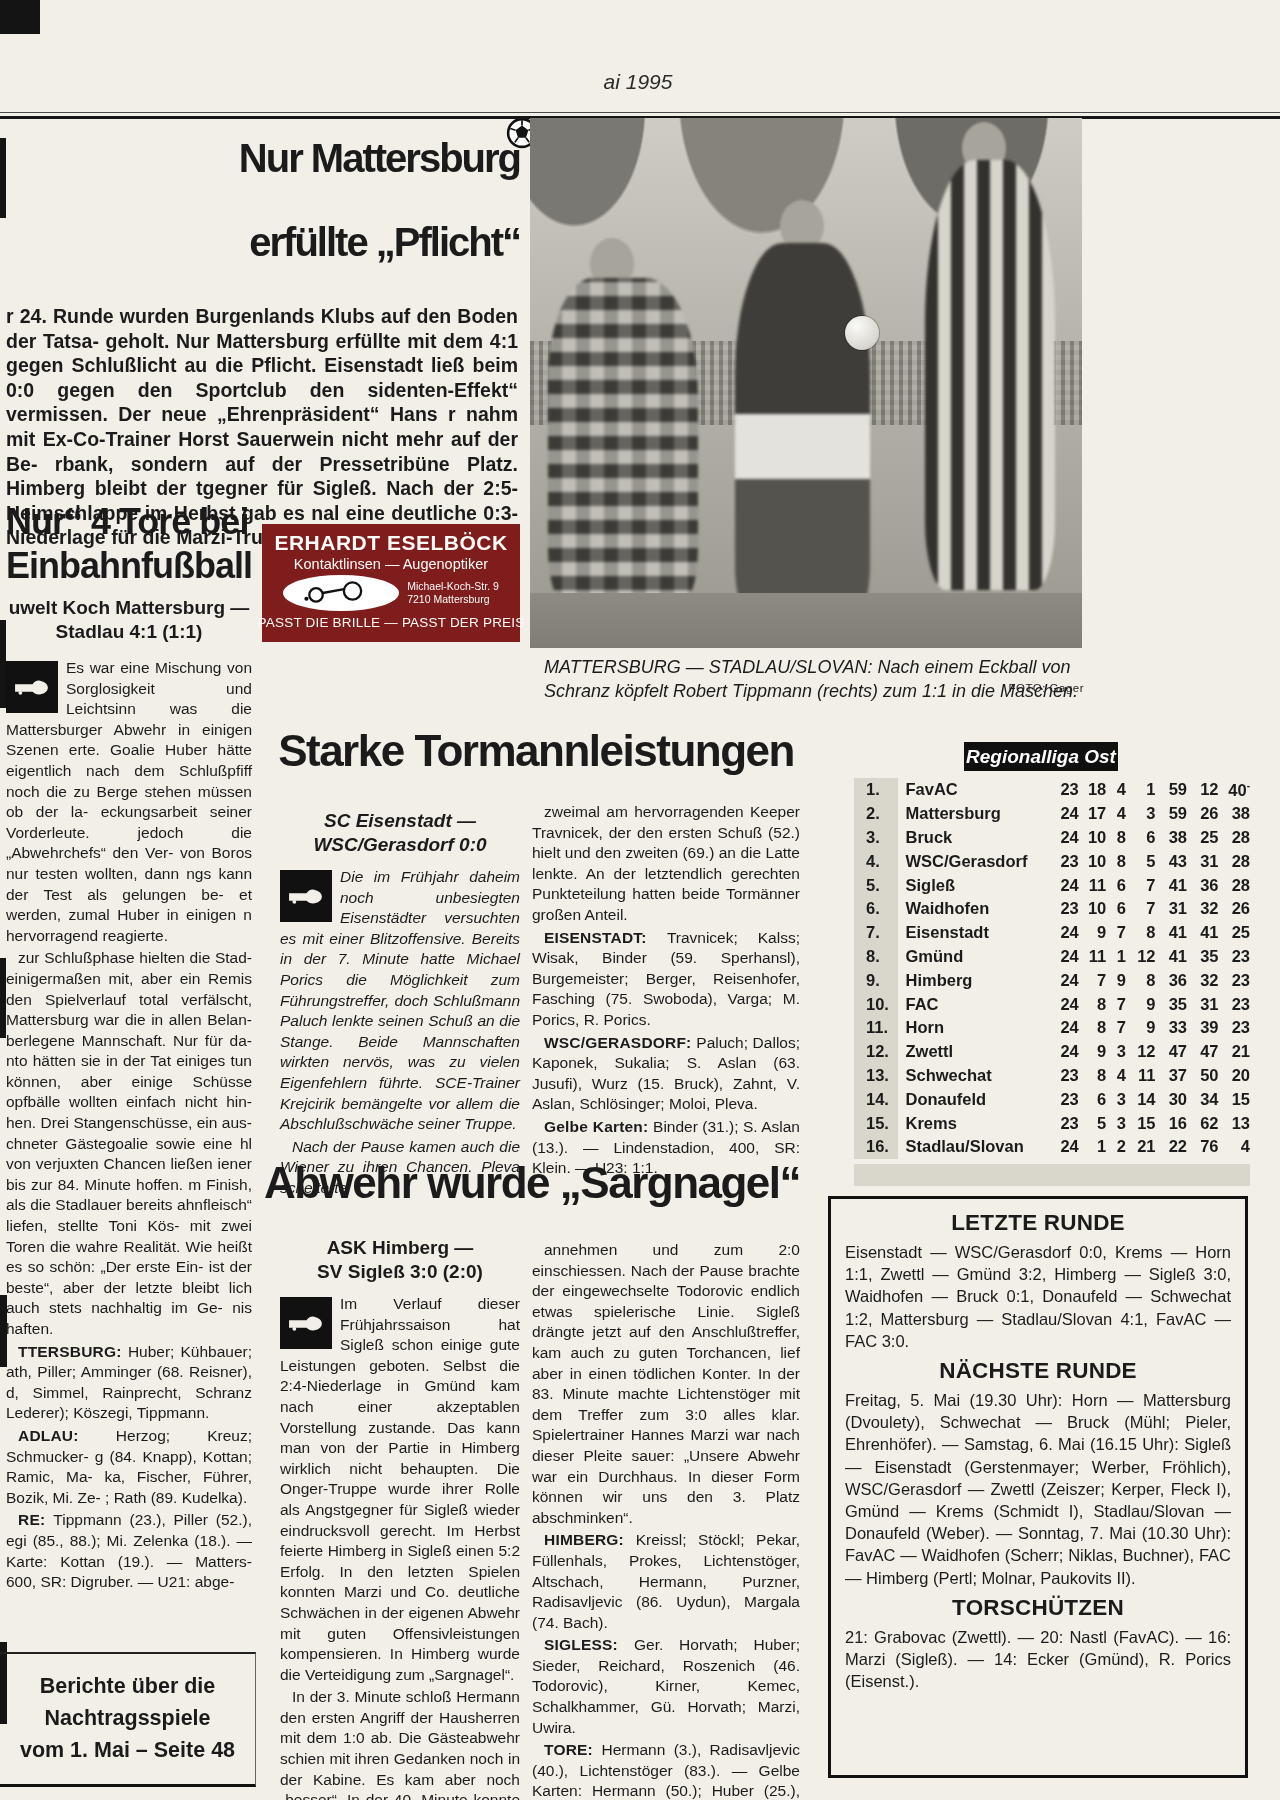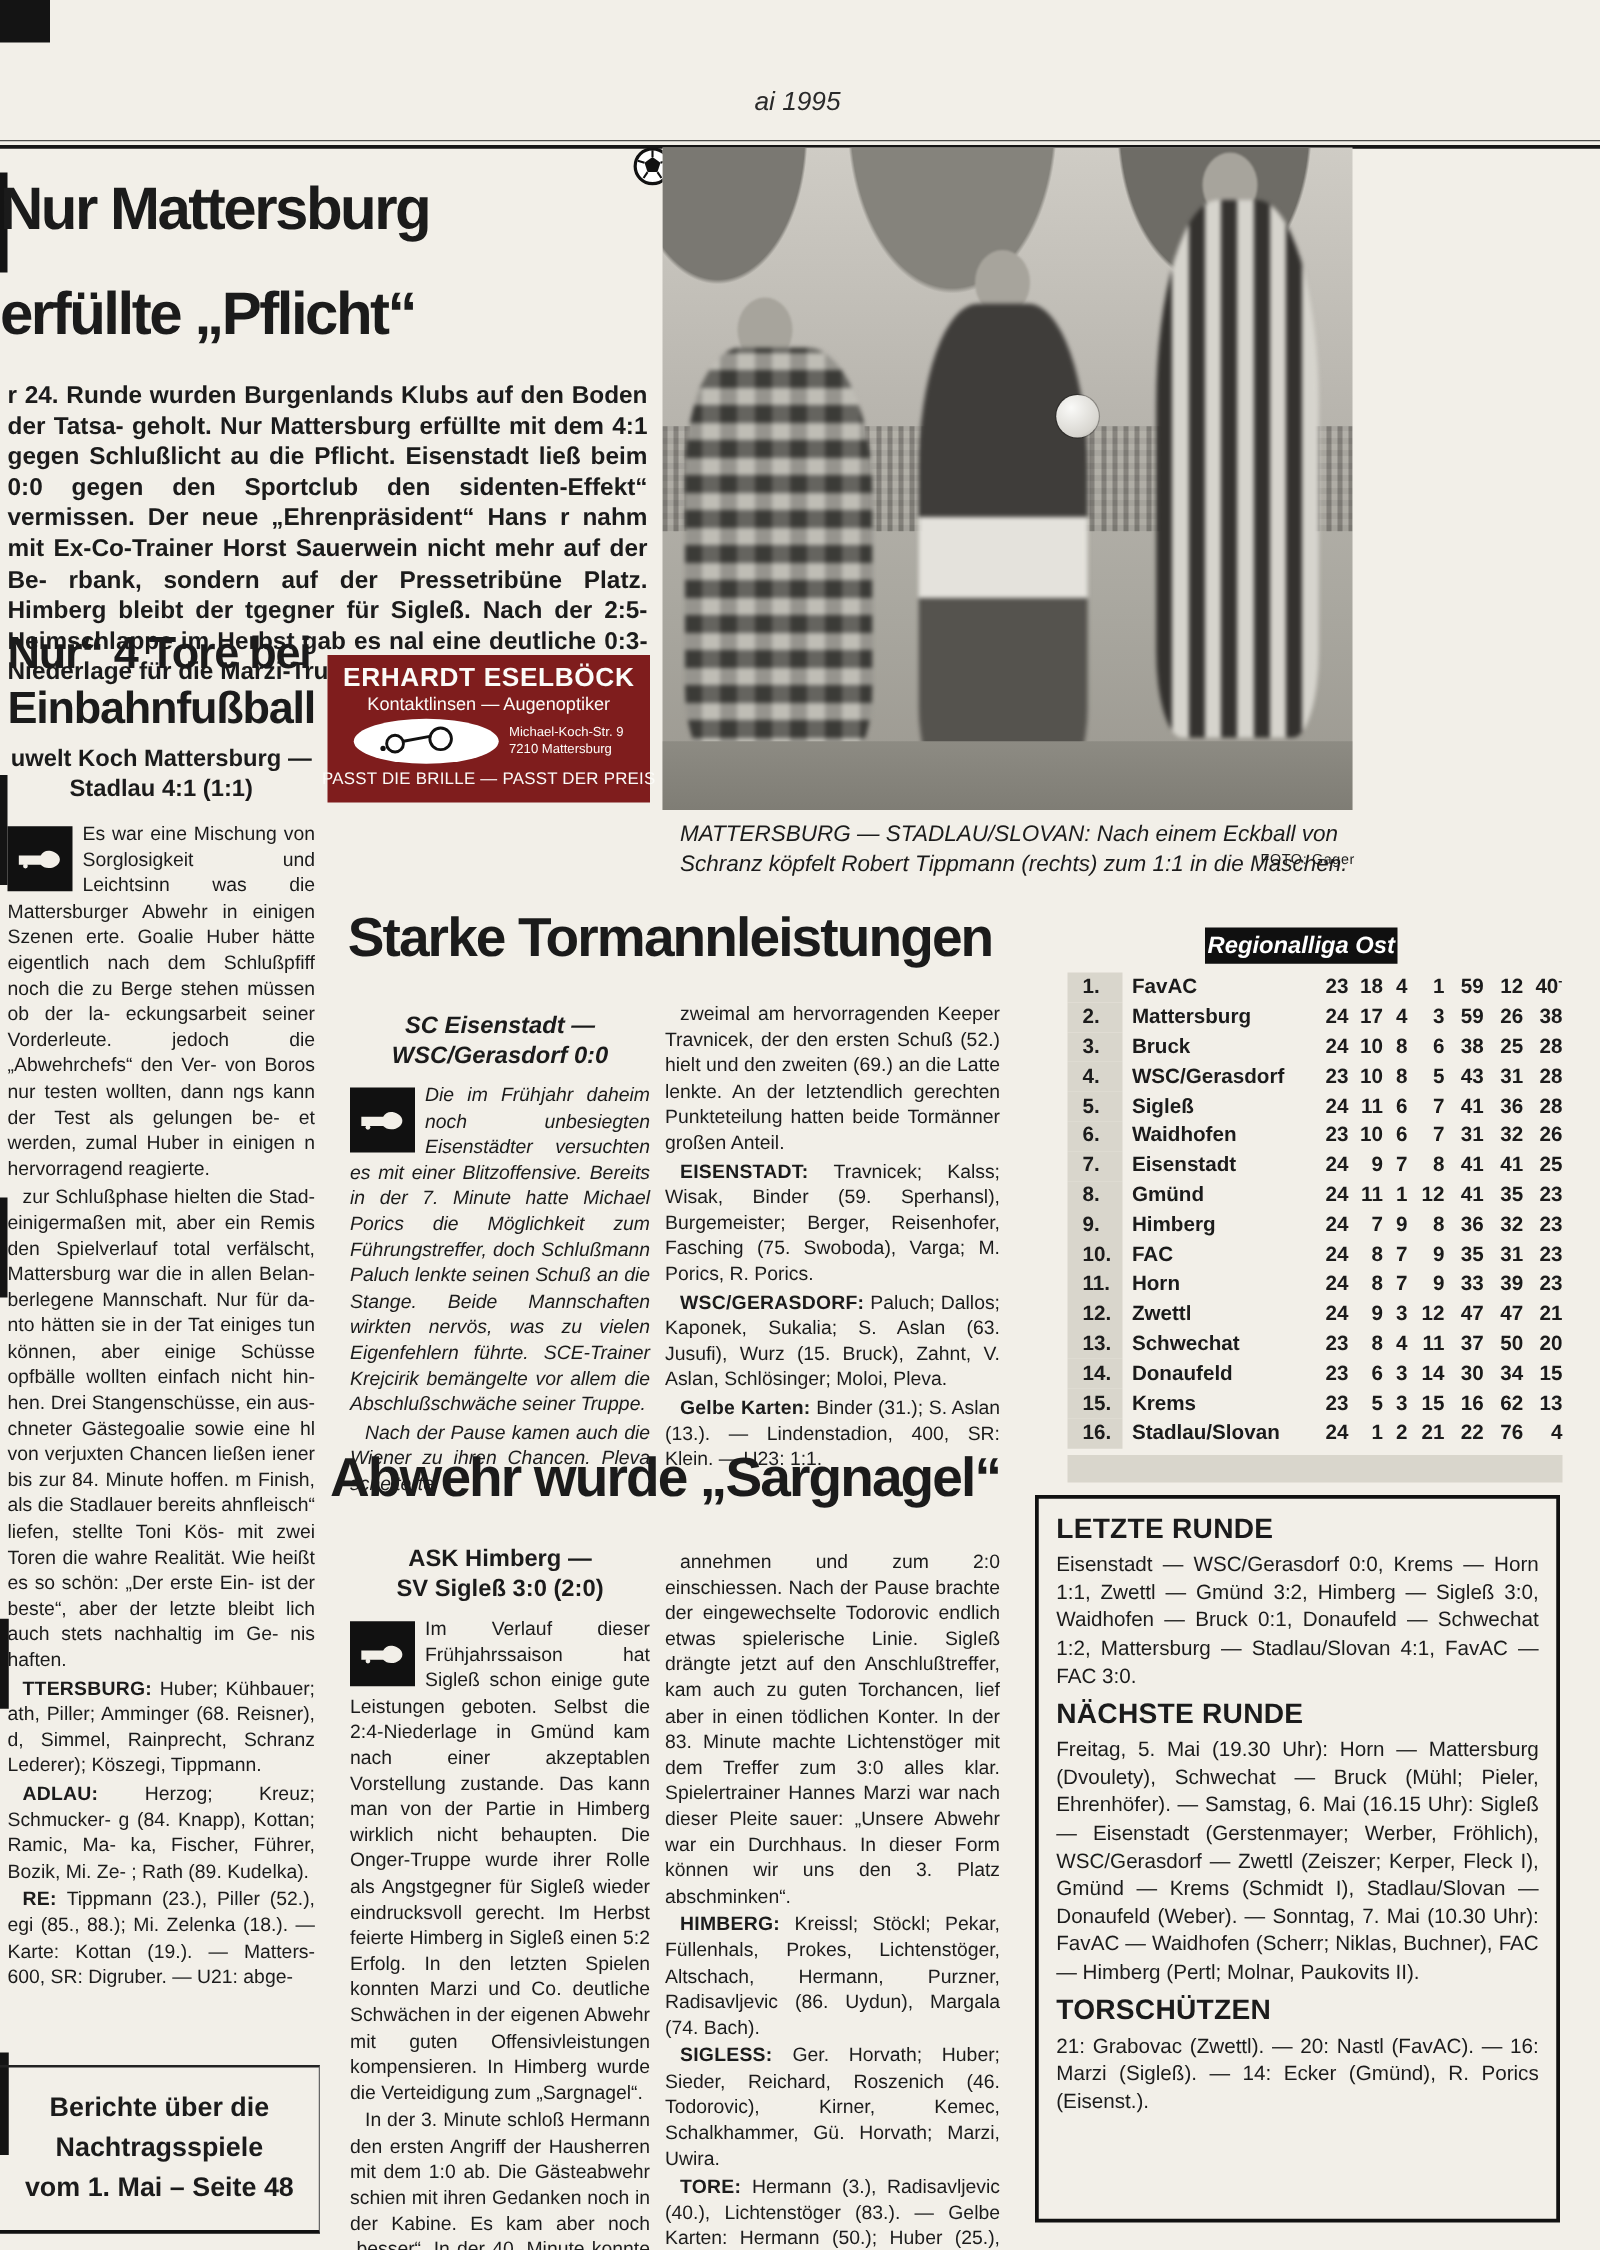--- a/index.html
+++ b/index.html
@@ -13,22 +13,22 @@
   .hdr-bar{flex:1;height:14px;background:linear-gradient(#aeaba4,#dcd9d2 45%,#a8a59e);}
   .masthead{display:flex;align-items:center;gap:5px;padding:0 4px;}
   .masthead-text{font-size:36px;font-weight:bold;font-style:italic;color:#a16207;letter-spacing:1px;
     text-shadow:-2px -2px 0 #111,2px -2px 0 #111,-2px 2px 0 #111,2px 2px 0 #111,
                 -2px 0 0 #111,2px 0 0 #111,0 -2px 0 #111,0 2px 0 #111,3px 3px 0 #111;}
   .hdr-page{font-size:31px;font-weight:bold;font-style:italic;}
   .rule-thin{position:absolute;left:0;right:0;top:112px;height:1px;background:#4a4a48;}
   .rule-thick{position:absolute;left:0;right:0;top:116px;height:3px;background:#161616;}
 
   
-  .headline{position:absolute;left:0;top:126px;width:520px;text-align:left;
-    font-weight:bold;font-size:48px;line-height:84px;letter-spacing:-2px;}
+  .headline{position:absolute;left:0;top:116px;width:520px;text-align:right;
+    font-weight:bold;font-size:40px;line-height:84px;letter-spacing:-2px;}
   .lead{position:absolute;left:6px;top:304px;width:512px;font-size:19.5px;font-weight:bold;
     line-height:24.6px;text-align:justify;}
 
   
   .body-p{font-size:15.5px;line-height:20.6px;text-align:justify;margin:0 0 2px;text-indent:12px;}
   .body-p.no-indent{text-indent:0;}
   .body-p b{letter-spacing:.2px;}
   .drop-icon{float:left;width:52px;height:52px;background:#111;margin:3px 8px 2px 0;
     display:flex;align-items:center;justify-content:center;}
 
@@ -102,21 +102,21 @@
   .st-num{text-align:right;}
   .st-sp{width:28px;}.st-s{width:28px;}.st-u{width:20px;}.st-n{width:30px;}
   .st-gf{width:32px;}.st-ga{width:32px;}
   .st-pts{width:32px;text-align:right;font-weight:bold;}
   .st-pts sup{font-size:10px;}
   .st-band{position:absolute;left:854px;top:1164px;width:396px;height:22px;background:#d9d6cc;}
 
   
   .results{position:absolute;left:828px;top:1196px;width:420px;height:582px;border:3px solid #111;
     box-sizing:border-box;padding:8px 14px;overflow:hidden;}
-  .res-h{text-align:left;font-weight:bold;font-size:22.5px;letter-spacing:.2px;margin:3px 0 5px;}
+  .res-h{text-align:center;font-weight:bold;font-size:22.5px;letter-spacing:.2px;margin:3px 0 5px;}
   .res-p{font-size:16.5px;line-height:22.2px;text-align:justify;margin:0 0 6px;}
 </style>
 </head>
 <body>
 
 <div id="page">
 
   <div class="scan-mark" style="left:0;top:0;width:40px;height:34px;"></div>
   <div class="scan-mark" style="left:0;top:138px;width:6px;height:80px;"></div>
   <div class="scan-mark" style="left:0;top:620px;width:6px;height:88px;"></div>

